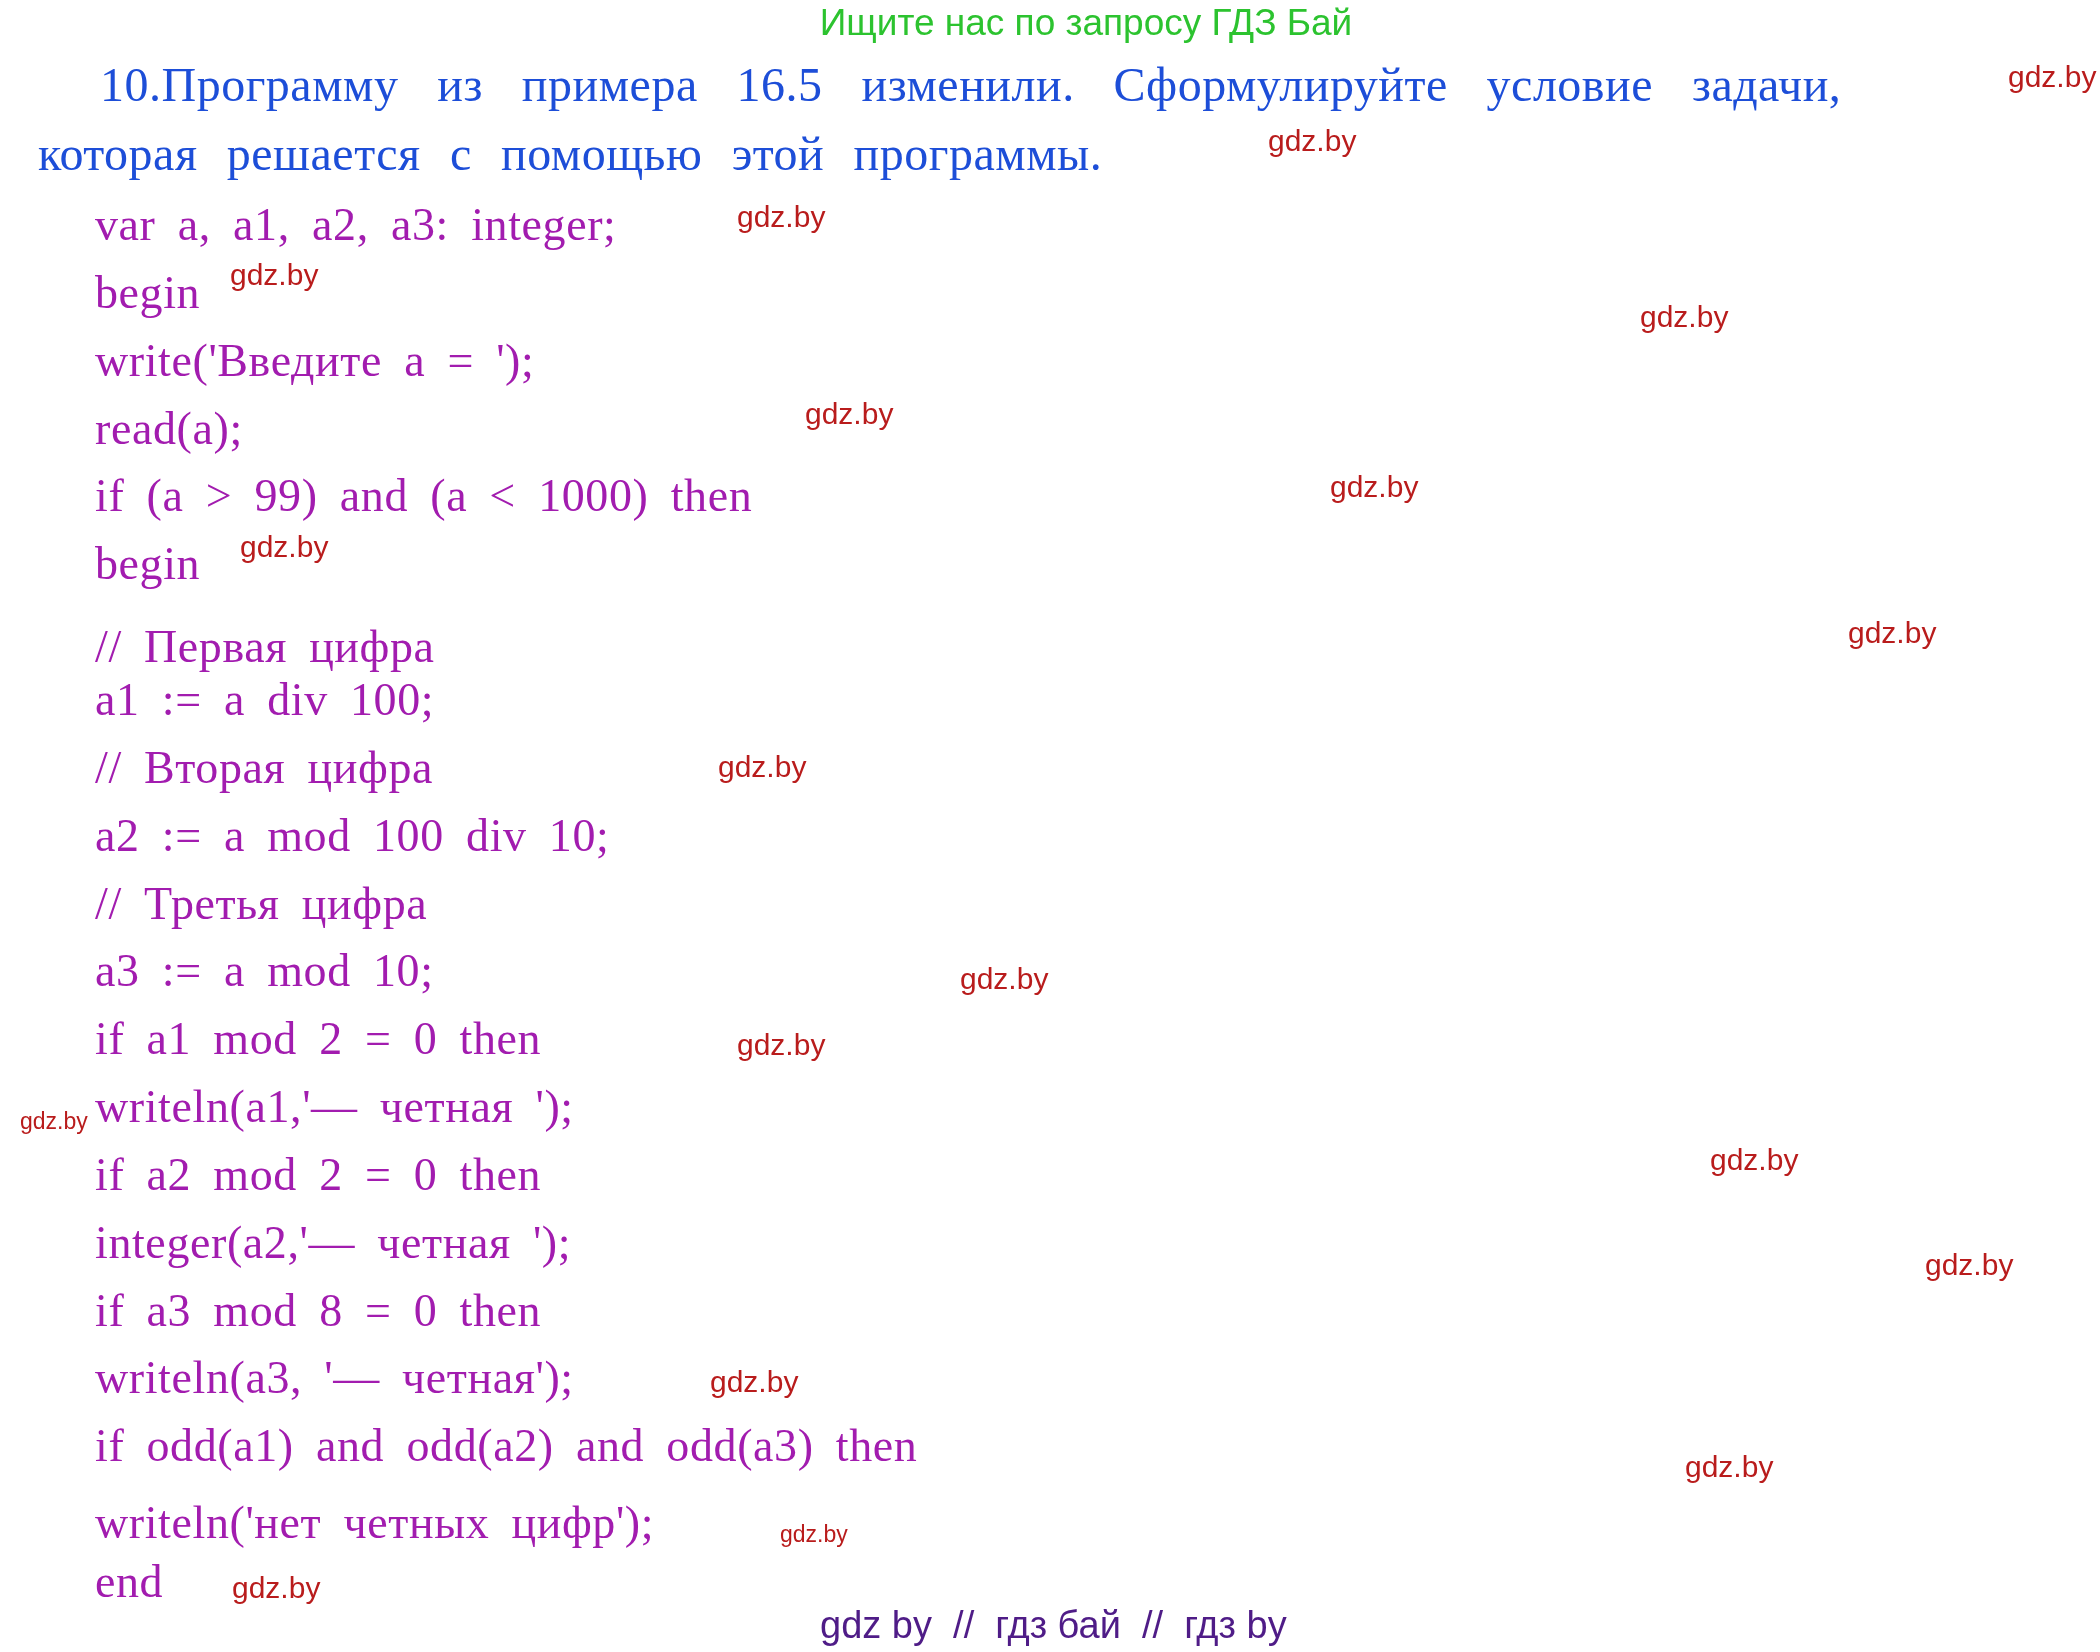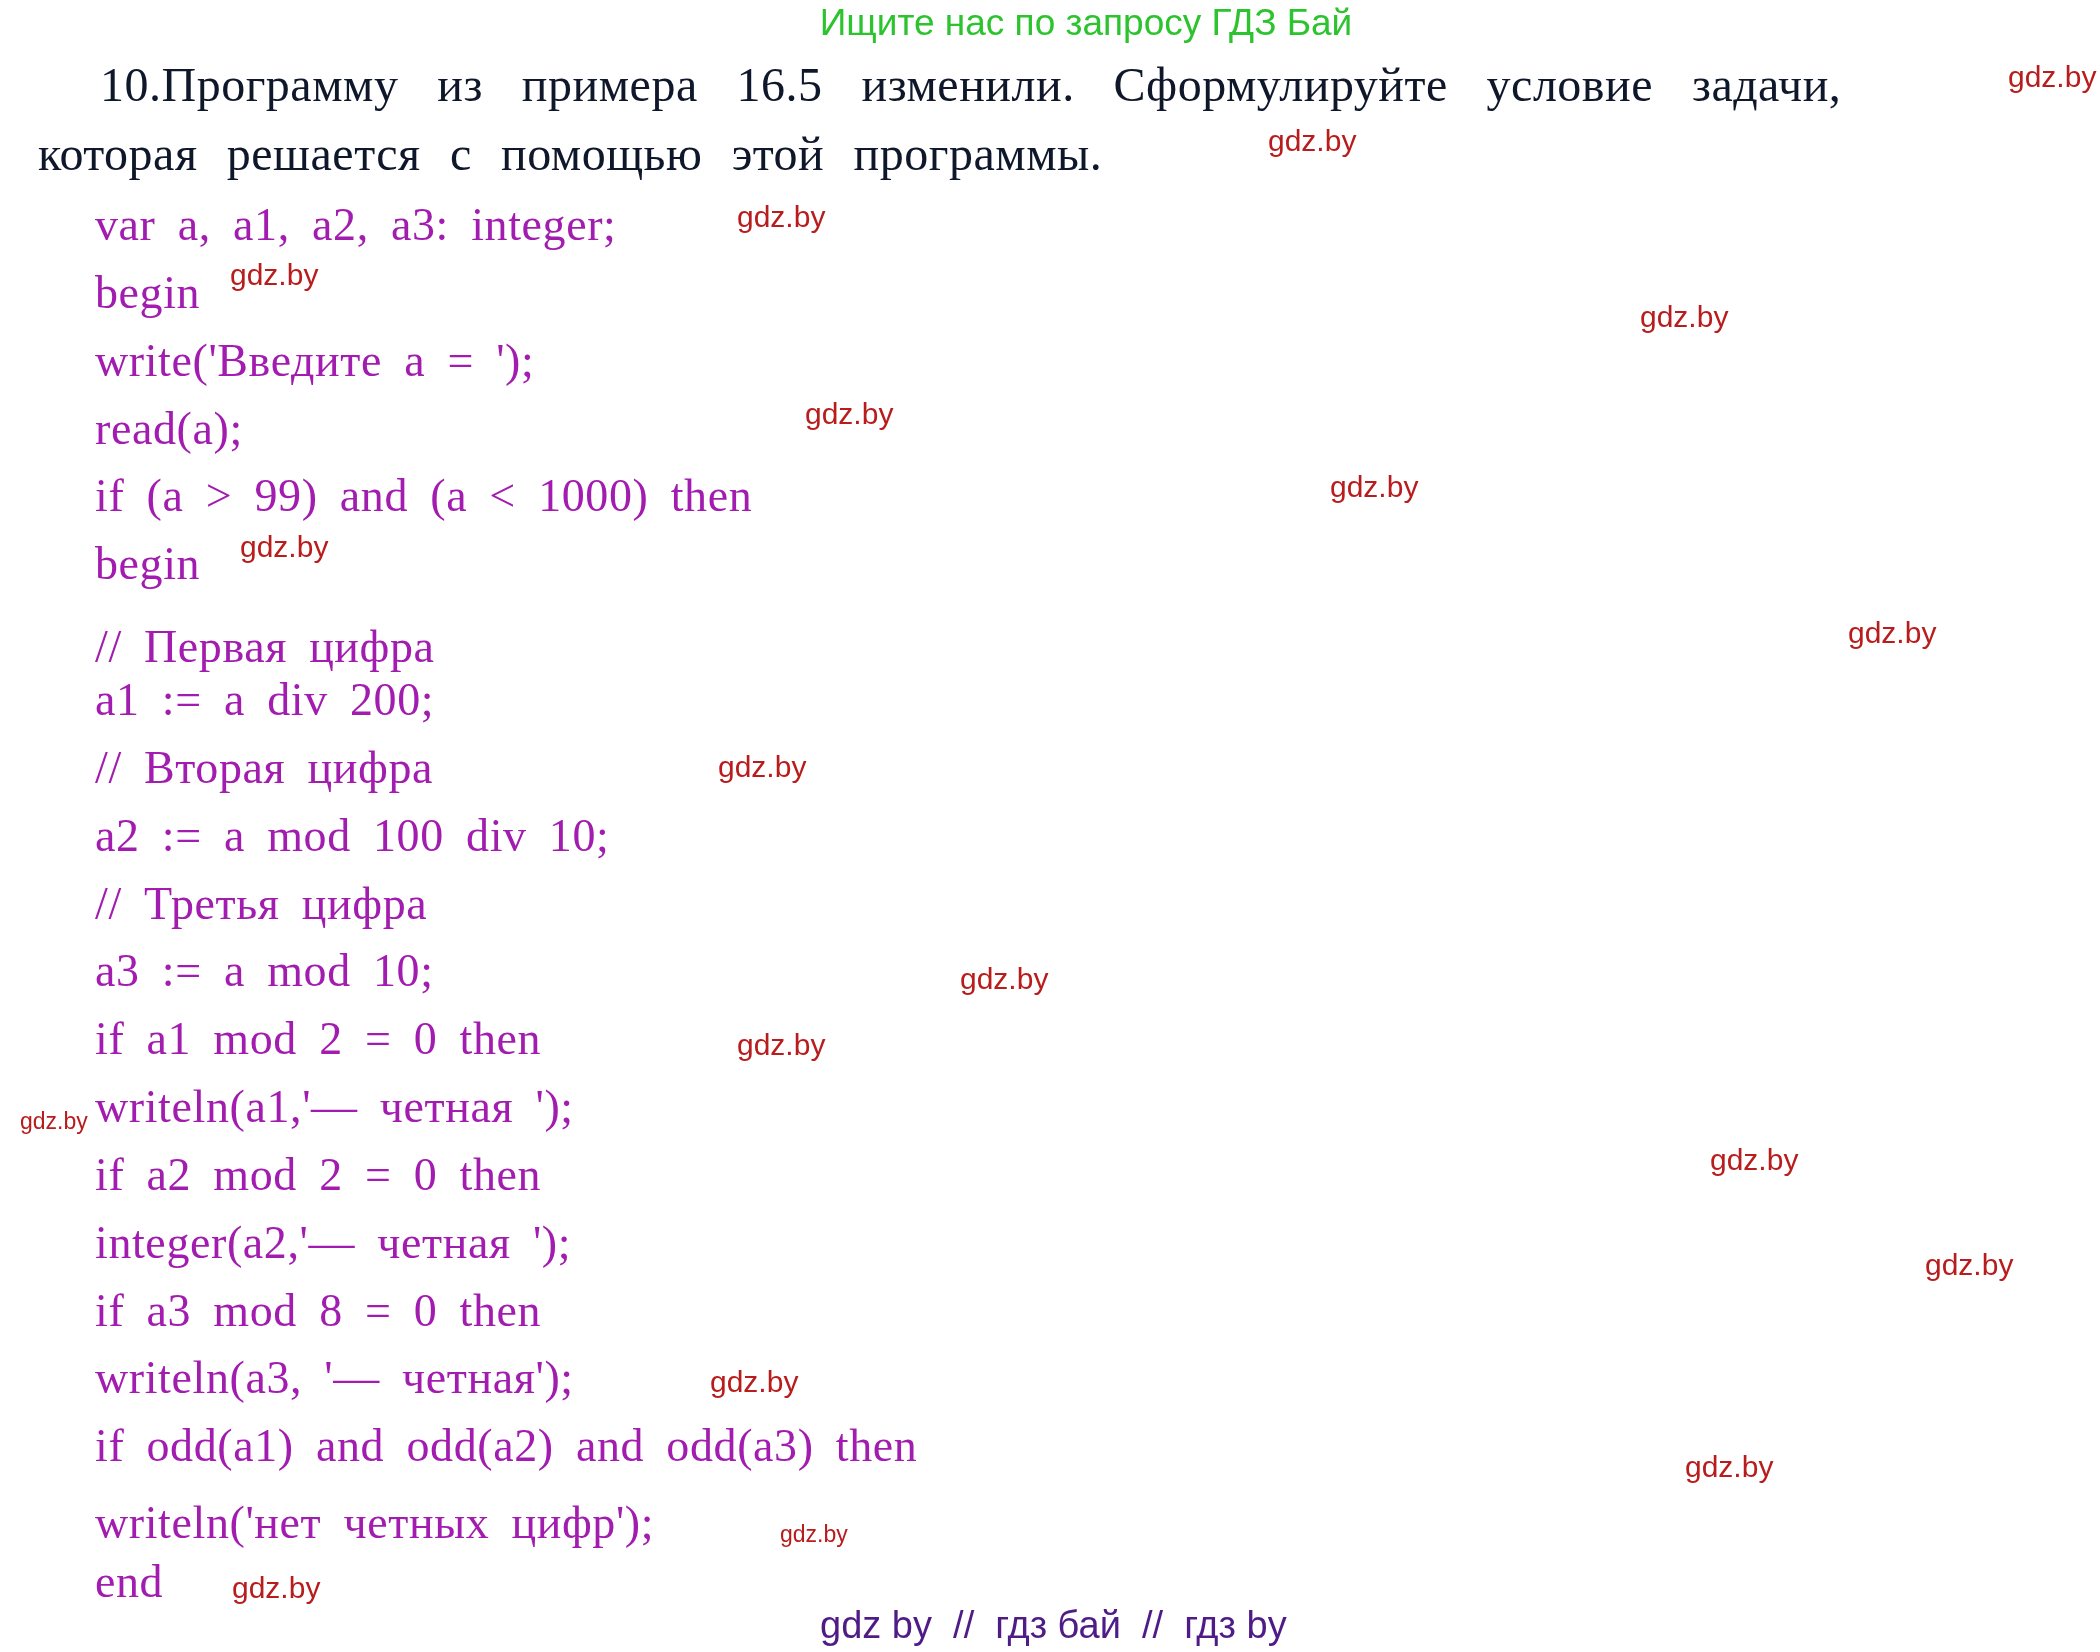--- a/index.html
+++ b/index.html
@@ -26,21 +26,21 @@
     color: #2cc32f;
     white-space: nowrap;
     margin-left: 36px;
   }
   .problem-line {
     position: absolute;
     font-size: 48px;
     letter-spacing: 0.5px;
     word-spacing: 0.55em;
     white-space: nowrap;
-    color: #0f172a;
+    color: #1d4ed8;
   }
   #problem-line-1 { top: 57px;  left: 100px; }
   #problem-line-2 { top: 126px; left: 38px;  word-spacing: 0.35em; }
   .code-line {
     position: absolute;
     left: 95px;
     font-size: 46px;
     letter-spacing: 0.6px;
     word-spacing: 0.22em;
     white-space: pre;
@@ -73,21 +73,21 @@
 <div id="problem-line-1" class="problem-line">10.Программу из примера 16.5 изменили. Сформулируйте условие задачи,</div>
 <div id="problem-line-2" class="problem-line">которая решается с помощью этой программы.</div>
 
 <div class="code-line" style="top:198px">var a, a1, a2, a3: integer;</div>
 <div class="code-line" style="top:266px">begin</div>
 <div class="code-line" style="top:334px">write('Введите a = ');</div>
 <div class="code-line" style="top:402px">read(a);</div>
 <div class="code-line" style="top:469px">if (a &gt; 99) and (a &lt; 1000) then</div>
 <div class="code-line" style="top:537px">begin</div>
 <div class="code-line" style="top:620px">// Первая цифра</div>
-<div class="code-line" style="top:673px">a1 := a div 200;</div>
+<div class="code-line" style="top:673px">a1 := a div 100;</div>
 <div class="code-line" style="top:741px">// Вторая цифра</div>
 <div class="code-line" style="top:809px">a2 := a mod 100 div 10;</div>
 <div class="code-line" style="top:877px">// Третья цифра</div>
 <div class="code-line" style="top:944px">a3 := a mod 10;</div>
 <div class="code-line" style="top:1012px">if a1 mod 2 = 0 then</div>
 <div class="code-line" style="top:1080px">writeln(a1,'— четная ');</div>
 <div class="code-line" style="top:1148px">if a2 mod 2 = 0 then</div>
 <div class="code-line" style="top:1216px">integer(a2,'— четная ');</div>
 <div class="code-line" style="top:1284px">if a3 mod 8 = 0 then</div>
 <div class="code-line" style="top:1351px">writeln(a3, '— четная');</div>

